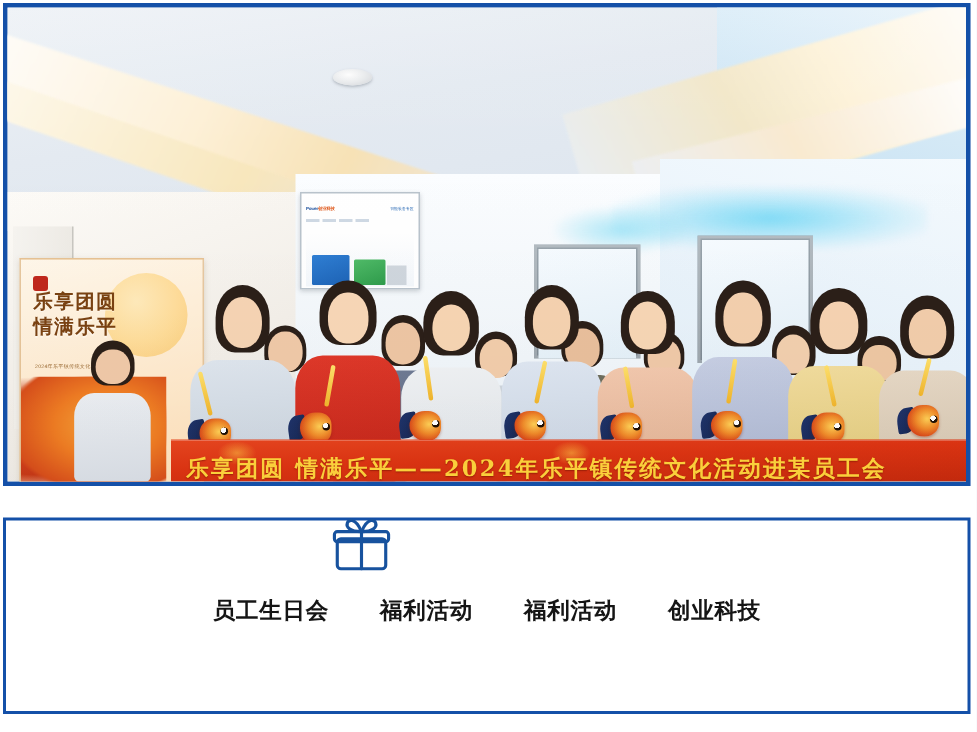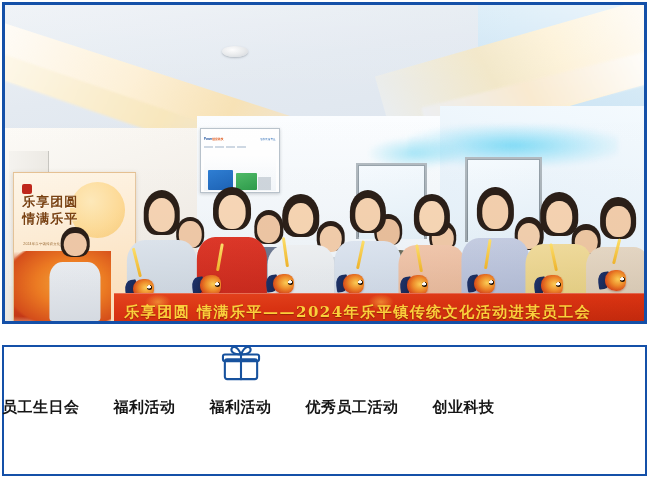--- a/index.html
+++ b/index.html
@@ -397,20 +397,21 @@
     top: 344px;
     width: 42px;
     height: 38px;
   }
   .nav-row {
     position: absolute;
     left: 2px;
     top: 398px;
     width: 645px;
     display: flex;
+    justify-content: center;
     align-items: center;
     gap: 34px;
   }
   .nav-item {
     color: #151515;
     font-size: 15px;
     font-weight: bold;
     letter-spacing: .5px;
     white-space: nowrap;
     cursor: pointer;
@@ -634,17 +635,16 @@
       <line x1="22" y1="11" x2="22" y2="37"></line>
       <path d="M22 11 C22 11 16 11 13.5 9 C10.5 6.5 12 2.5 15.5 3.2 C19 4 22 11 22 11 Z"></path>
       <path d="M22 11 C22 11 28 11 30.5 9 C33.5 6.5 32 2.5 28.5 3.2 C25 4 22 11 22 11 Z"></path>
     </svg>
   </div>
 
   <div class="nav-row">
     <span class="nav-item">员工生日会</span>
     <span class="nav-item">福利活动</span>
     <span class="nav-item">福利活动</span>
-    <span class="nav-item">优秀员工活动</span>
     <span class="nav-item">创业科技</span>
   </div>
 
 </div>
 
 </body></html>

